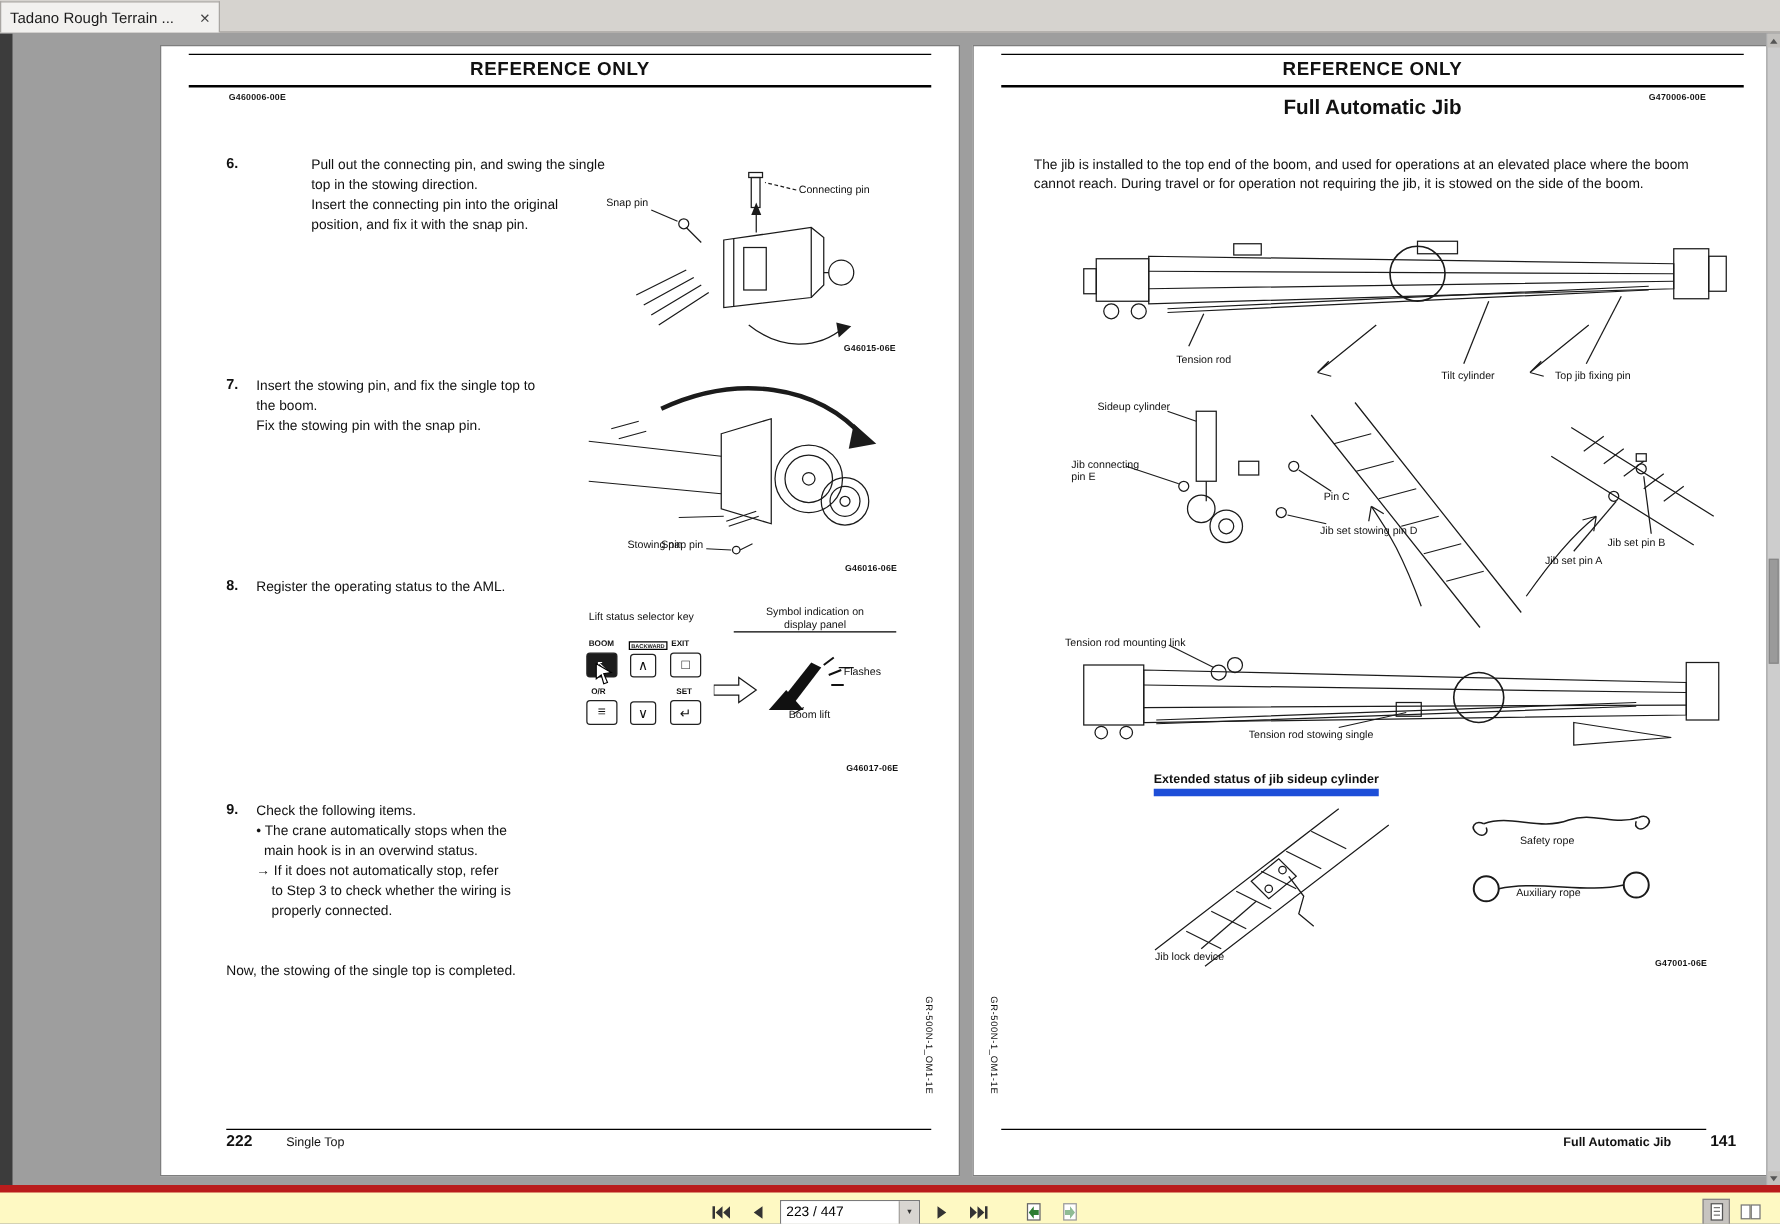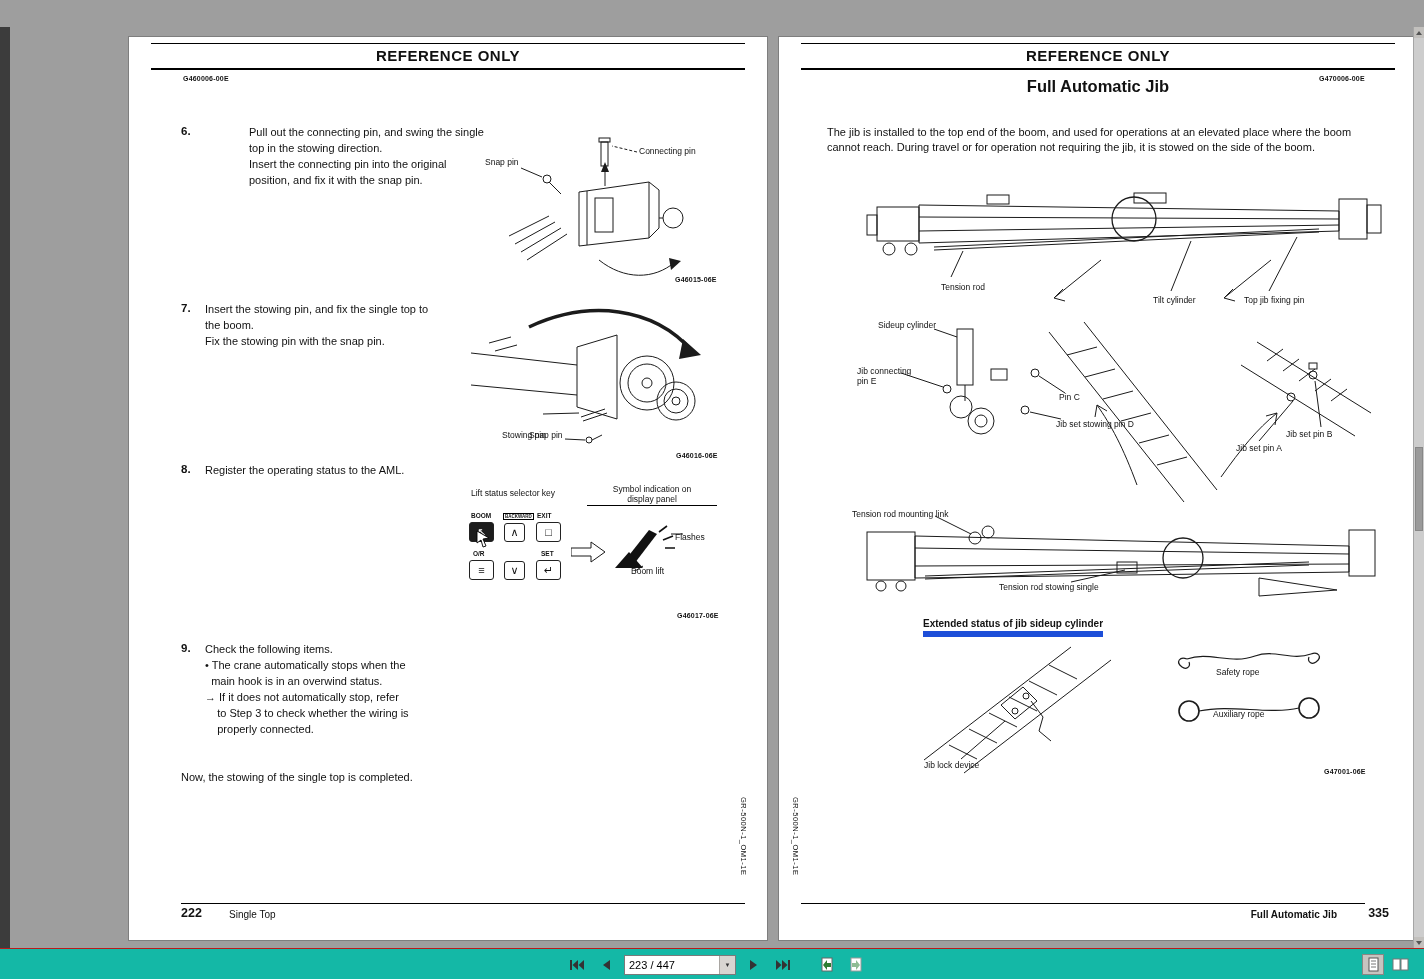--- a/index.html
+++ b/index.html
@@ -62,37 +62,43 @@
   .sym-ind { position:absolute; left:138px; top:2px; width:130px; text-align:center;
     font-size:8.5px; line-height:1.2; border-bottom:1px solid #000; padding-bottom:1px; white-space:pre-wrap; }
   .keylabel { position:absolute; font-size:6.5px; font-weight:bold; }
   .bwlabel { position:absolute; font-size:4.5px; font-weight:bold; border:1px solid #000; padding:0 1px; background:#fff; }
   .key { position:absolute; width:25px; height:20px; border:1.5px solid #222; border-radius:3px;
     display:flex; align-items:center; justify-content:center; font-size:11px; background:#fff; }
   .key-dark { background:#1c1c1c; color:#fff; }
 
   
   .statusbar { position:absolute; left:0; right:0; bottom:0; height:31px;
-    background:#14b8a6; border-top:1px solid #b91c1c; }
+    background:#fef9c3; border-top:6px solid #b91c1c; }
   .nav-group { position:absolute; left:566px; top:5px; display:flex; align-items:center; gap:7px; }
   .right-group { position:absolute; right:12px; top:5px; display:flex; gap:6px; }
   .tool-btn { width:22px; height:21px; display:flex; align-items:center; justify-content:center;
     border:1px solid transparent; background:transparent; }
   .tool-btn.pressed { background:#c7c4c0; border:1px solid #8a8784; }
   .pagecombo { width:112px; height:20px; background:#fff; border:1px solid #7a7a7a; display:flex; }
   .pageinput { border:none; outline:none; flex:1; min-width:0; font-size:11px; padding:0 4px;
     font-family:"Liberation Sans","DejaVu Sans",sans-serif; }
   .combo-btn { width:16px; background:#d8d5d1; border-left:1px solid #a9a6a2;
     display:flex; align-items:center; justify-content:center; font-size:6px; color:#333; }
 </style>
 </head>
 <body>
 
 <div class="app">
 
+  <div class="tabbar">
+    <div class="tab">
+      <span class="tab-title">Tadano Rough Terrain ...</span>
+      <span class="tab-close">×</span>
+    </div>
+  </div>
 
   <div class="viewer">
     <div class="left-strip"></div>
 
     <div class="page page-left">
       <div class="hdr-topline"></div>
       <div class="hdr">REFERENCE ONLY</div>
       <div class="hdr-underline"></div>
       <span class="code" style="left:54px; top:38px;">G460006-00E</span>
 
@@ -332,21 +338,21 @@
         </g>
       </svg>
       <span class="figlabel" style="left:437px; top:631px;">Safety rope</span>
       <span class="figlabel" style="left:434px; top:673px;">Auxiliary rope</span>
       <span class="code" style="left:545px; top:731px;">G47001-06E</span>
 
       <span class="sidecode" style="left:12px; top:760px; height:130px;">GR-500N-1_OM1-1E</span>
 
       <div class="footer-line" style="left:22px; right:52px;"></div>
       <span class="footer-title" style="right:80px; font-weight:bold;">Full Automatic Jib</span>
-      <span class="pagenum" style="right:28px;">335</span>
+      <span class="pagenum" style="right:28px;">141</span>
     </div>
 
     <div class="scrollbar">
       <div class="sb-btn sb-up">
           <div class="tri-up"></div>
         </div>
       <div class="sb-thumb"></div>
       <div class="sb-btn sb-down">
           <div class="tri-dn"></div>
         </div>

